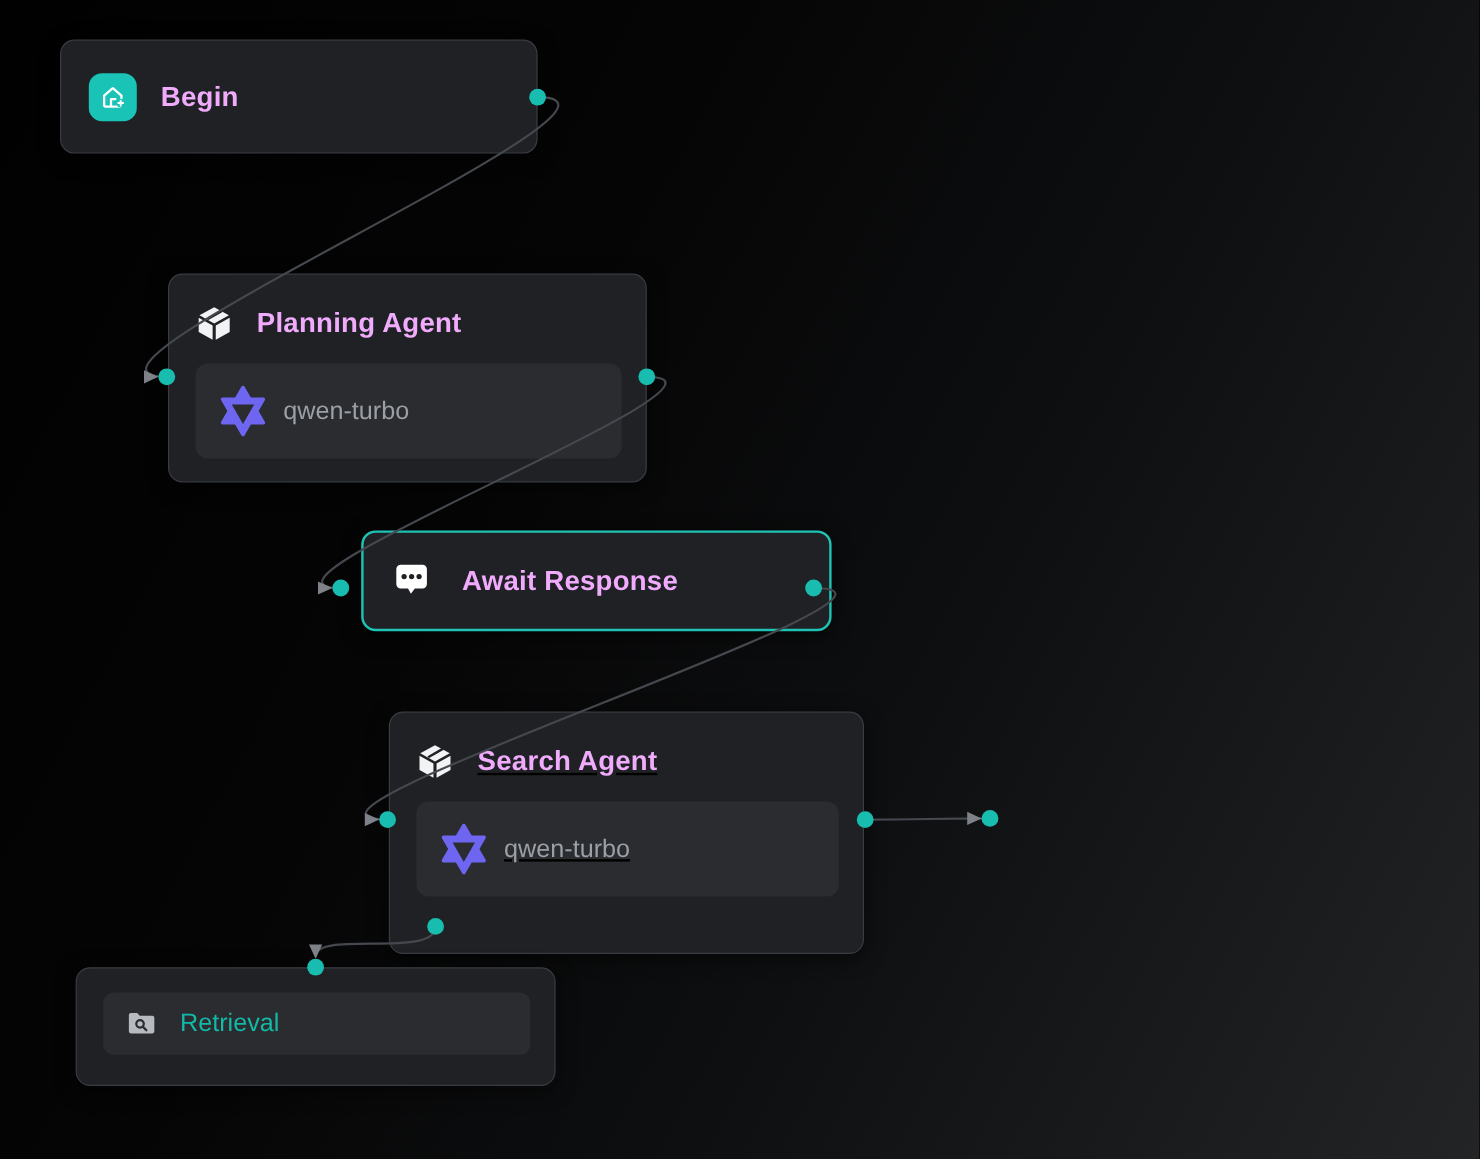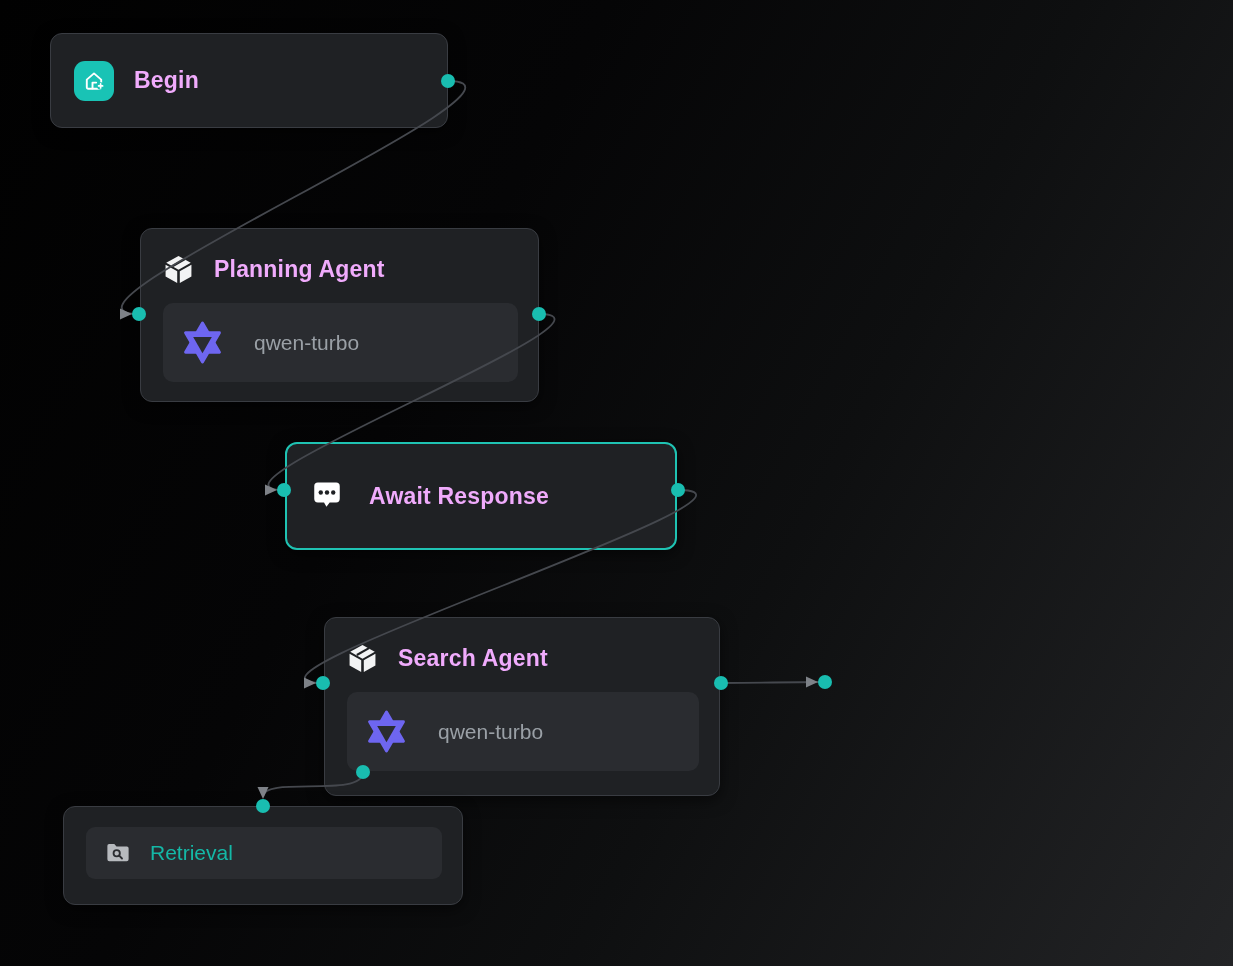--- a/index.html
+++ b/index.html
@@ -19,21 +19,21 @@
   .big { padding:18px 22px 0 22px; }
   .big .node-header { height:44px; }
   .icon-wrap { display:flex; align-items:center; justify-content:center; flex:0 0 auto; }
   .begin-icon-bg {
     width:40px; height:40px; border-radius:11px; background:#19c3b5;
     display:flex; align-items:center; justify-content:center; margin-right:20px;
   }
   .title { font-size:23px; font-weight:700; color:#f0abfc; letter-spacing:.2px; }
   .subcard {
     margin-top:12px; background:#2a2c30; border-radius:10px; height:79px;
-    display:flex; align-items:center; padding-left:16px; gap:28px;
+    display:flex; align-items:center; padding-left:16px; gap:10px;
   }
   .model-label { font-size:21px; color:#9aa0a6; }
   .retrieval-card {
     position:absolute; left:22px; top:20px; width:356px; height:52px;
     background:#2a2c30; border-radius:9px; display:flex; align-items:center;
     padding-left:18px; gap:18px;
   }
   .retrieval-label { font-size:21px; color:#14b8a6; }
   .gap25 { margin-right:25px; }
   .gap20 { margin-right:20px; }
@@ -82,35 +82,35 @@
         <svg width="47" height="49" viewBox="0 0 48 48">
           <polygon points="24,4 41.3,34 6.7,34" fill="#6e66f0" stroke="#6e66f0" stroke-width="3" stroke-linejoin="round"></polygon>
           <polygon points="24,44 6.7,14 41.3,14" fill="#6e66f0" stroke="#6e66f0" stroke-width="3" stroke-linejoin="round"></polygon>
           <polygon points="14.5,18.5 33.5,18.5 24,35" fill="#2a2c30"></polygon>
         </svg>
       </span>
       <span class="model-label">qwen-turbo</span>
     </div>
   </div>
 
-  <div class="node simple selected" style="left:285px; top:442px; width:392px; height:108px;">
+  <div class="node simple selected" style="left:301px; top:442px; width:392px; height:84px;">
     <div class="node-header">
       <span class="icon-wrap gap25">
         <svg width="34" height="34" viewBox="0 0 24 24">
           <path fill="#ffffff" d="M3 5.1 A2.6 2.6 0 0 1 5.6 2.5 H18.4 A2.6 2.6 0 0 1 21 5.1 V13.9 A2.6 2.6 0 0 1 18.4 16.5 H13.9 L11.6 19.6 L9.9 16.5 H5.6 A2.6 2.6 0 0 1 3 13.9 Z"></path>
           <circle cx="7.6" cy="9.5" r="1.55" fill="#1f2124"></circle>
           <circle cx="12" cy="9.5" r="1.55" fill="#1f2124"></circle>
           <circle cx="16.4" cy="9.5" r="1.55" fill="#1f2124"></circle>
         </svg>
       </span>
       <span class="title">Await Response</span>
     </div>
   </div>
 
-  <div class="node big" style="left:324px; top:617px; width:396px; height:179px;">
+  <div class="node big" style="left:324px; top:593px; width:396px; height:202px;text-decoration:underline;">
     <div class="node-header">
       <span class="icon-wrap gap20">
         <svg width="31" height="33" viewBox="0 0 24 24">
           <g fill="#f2f3f4">
             <polygon points="12,1.5 21.5,6.8 12,12.1 2.5,6.8"></polygon>
             <polygon points="2,8.4 11,13.4 11,22.5 2,17.5"></polygon>
             <polygon points="22,8.4 13,13.4 13,22.5 22,17.5"></polygon>
           </g>
           <line x1="17" y1="3.9" x2="7.6" y2="9.3" stroke="#1f2124" stroke-width="1.6"></line>
         </svg>

